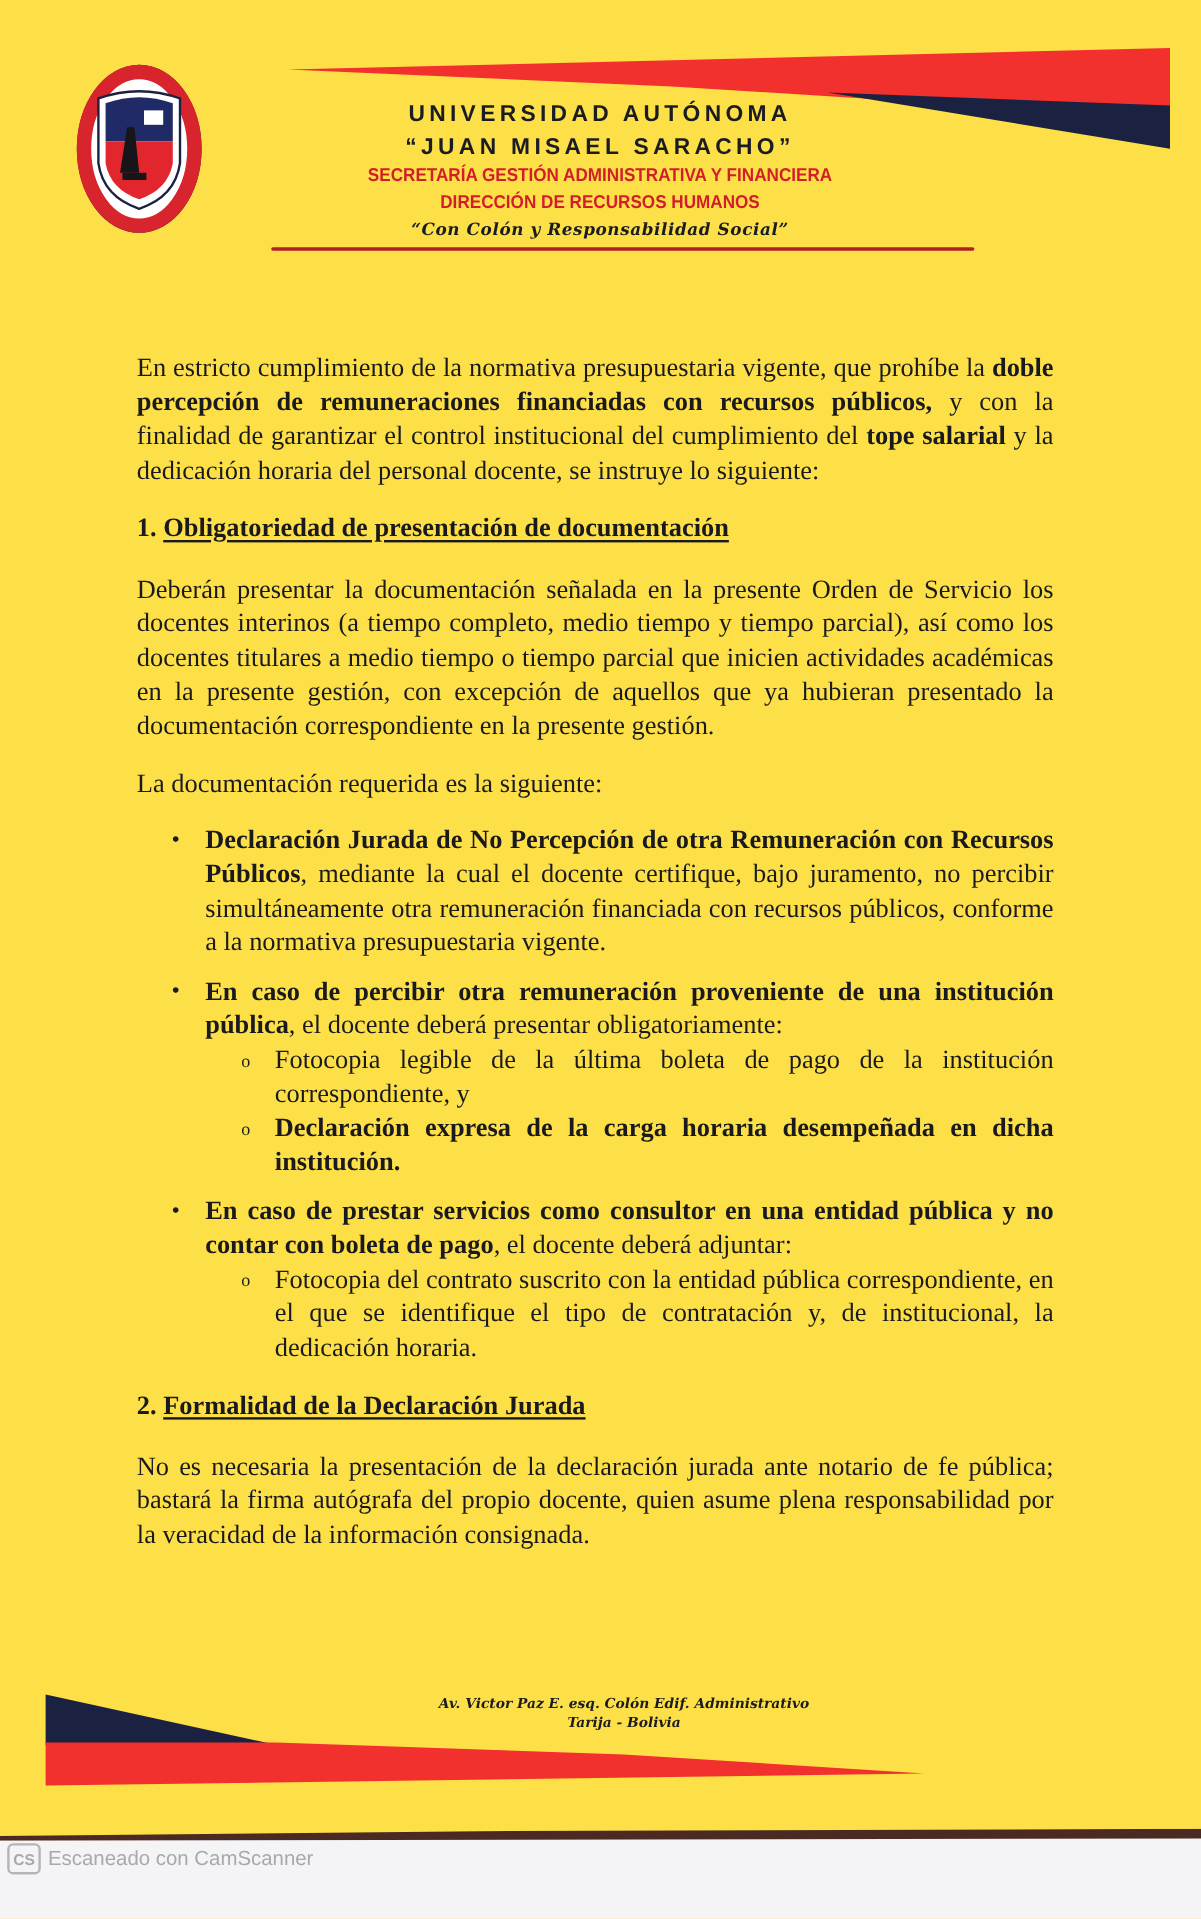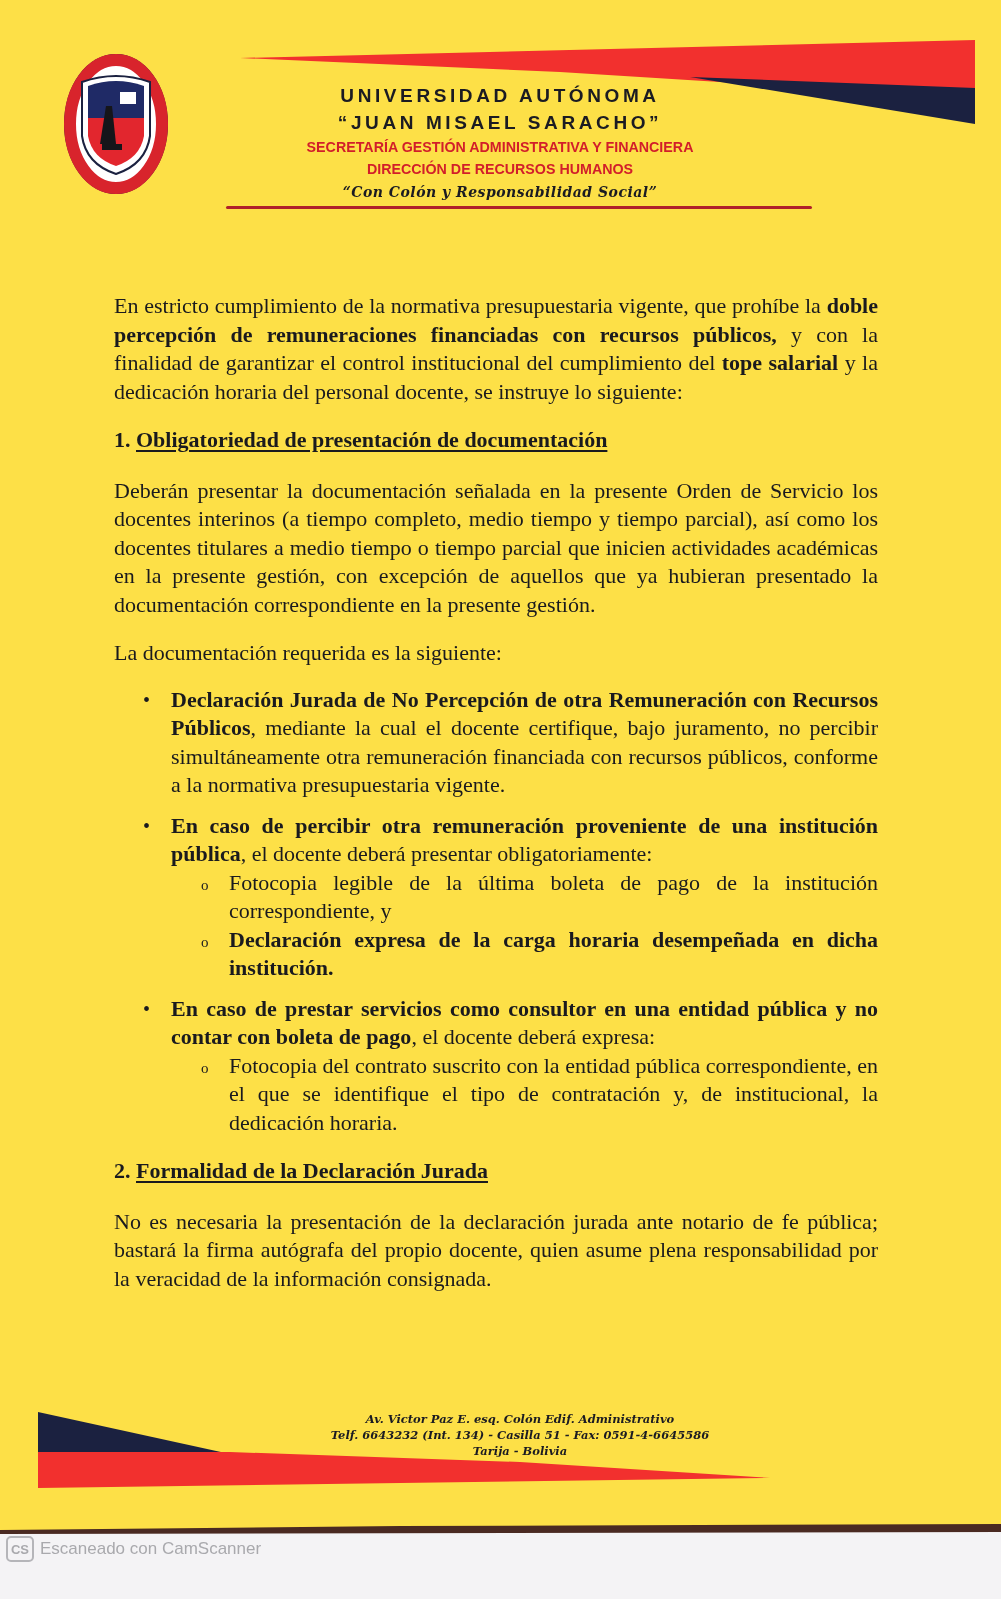--- a/index.html
+++ b/index.html
@@ -114,40 +114,39 @@
     <p>La documentación requerida es la siguiente:</p>
 
     <ul class="l1">
       <li><b>Declaración Jurada de No Percepción de otra Remuneración con Recursos Públicos</b><span>, mediante la cual el docente certifique, bajo juramento, no percibir simultáneamente otra remuneración financiada con recursos públicos, conforme a la normativa presupuestaria vigente.</span></li>
       <li><b>En caso de percibir otra remuneración proveniente de una institución pública</b><span>, el docente deberá presentar obligatoriamente:</span>
         <ul class="l2">
           <li>Fotocopia legible de la última boleta de pago de la institución correspondiente, y</li>
           <li><b>Declaración expresa de la carga horaria desempeñada en dicha institución.</b></li>
         </ul>
       </li>
-      <li><b>En caso de prestar servicios como consultor en una entidad pública y no contar con boleta de pago</b><span>, el docente deberá expresa:</span>
+      <li><b>En caso de prestar servicios como consultor en una entidad pública y no contar con boleta de pago</b><span>, el docente deberá adjuntar:</span>
         <ul class="l2">
           <li>Fotocopia del contrato suscrito con la entidad pública correspondiente, en el que se identifique el tipo de contratación y, de institucional, la dedicación horaria.</li>
         </ul>
       </li>
     </ul>
 
     <p class="sec-h"><span>2.</span> <u>Formalidad de la Declaración Jurada</u></p>
 
     <p>No es necesaria la presentación de la declaración jurada ante notario de fe pública; bastará la firma autógrafa del propio docente, quien asume plena responsabilidad por la veracidad de la información consignada.</p>
   </div>
 
   <svg class="ftr-bands" viewBox="0 0 1001 100">
     <polygon points="38,12 38,54 230,54" fill="#1b2140"></polygon>
     <polygon points="38,52 230,52 520,62 770,78 38,88" fill="#f2302e"></polygon>
   </svg>
 
   <div class="ftr-text">
     <div>Av. Victor Paz E. esq. Colón Edif. Administrativo</div>
-    <div>Telf. 6643232 (Int. 134) - Casilla 51 - Fax: 0591-4-6645586</div>
     <div>Tarija - Bolivia</div>
   </div>
 </div>
 
 <svg class="scan-edge" viewBox="0 0 1001 10">
   <polygon points="0,6 400,2 1001,0 1001,8 0,10" fill="#4a2a22"></polygon>
 </svg>
 
 <div class="watermark">
   <span class="cs-icon">CS</span>

